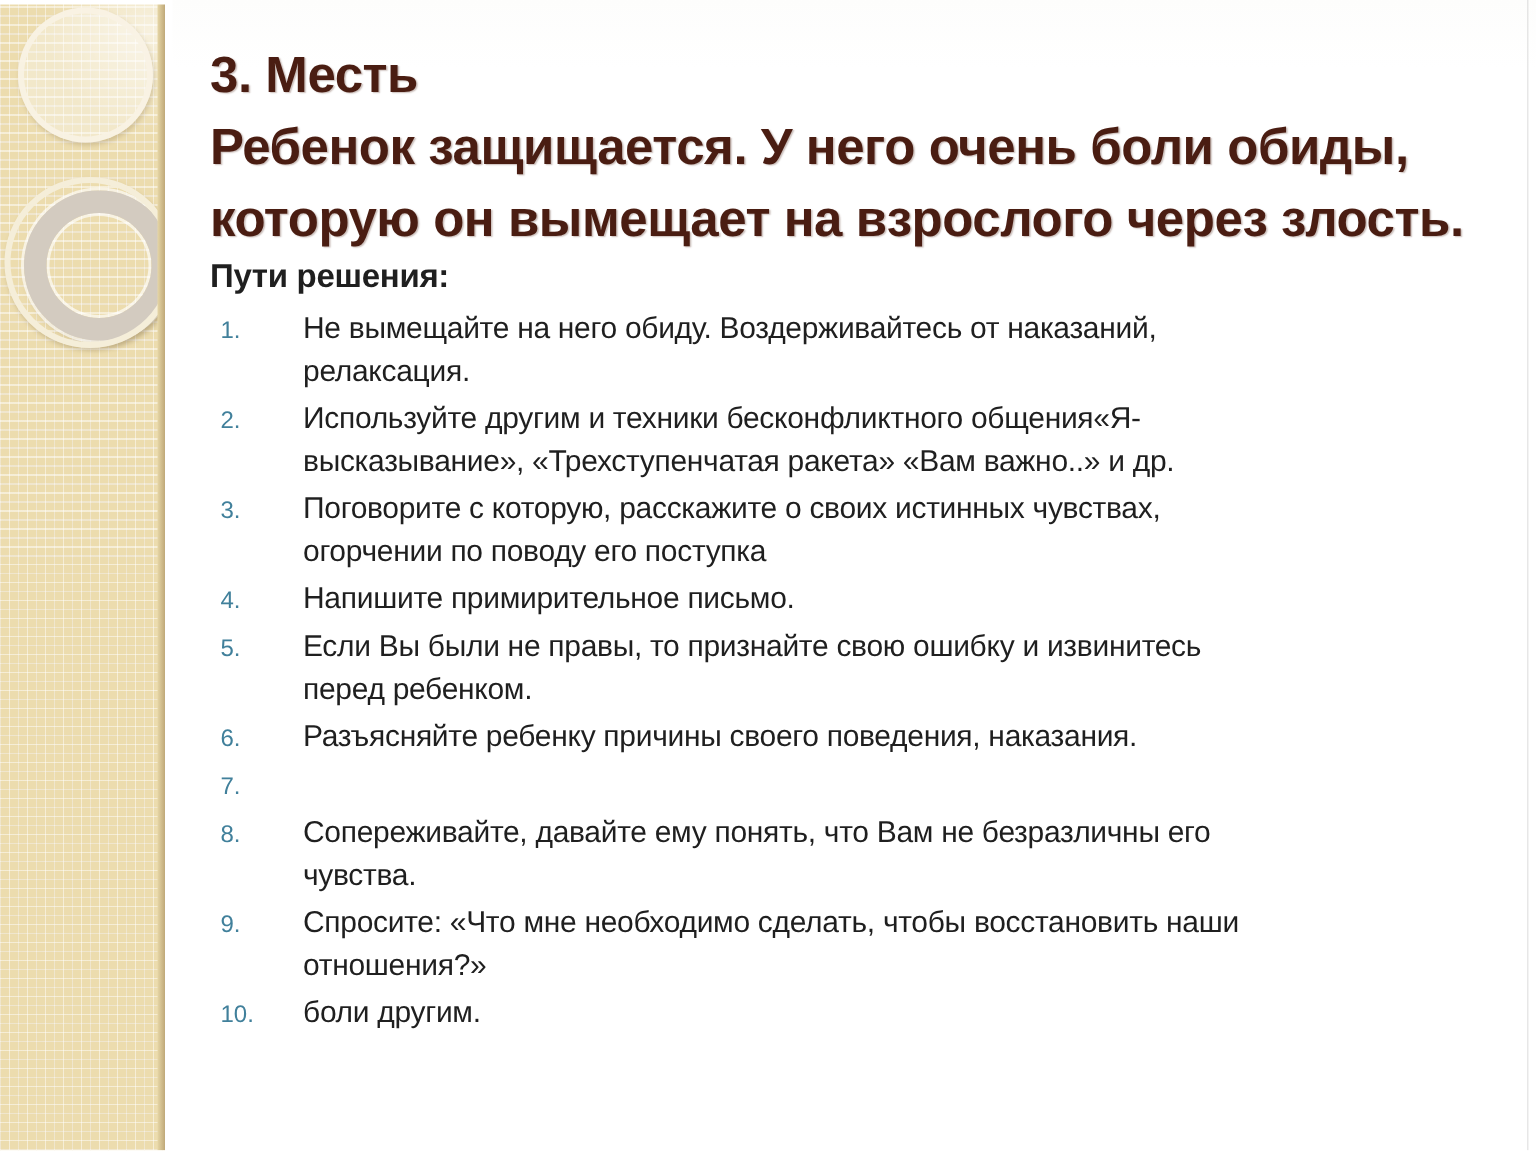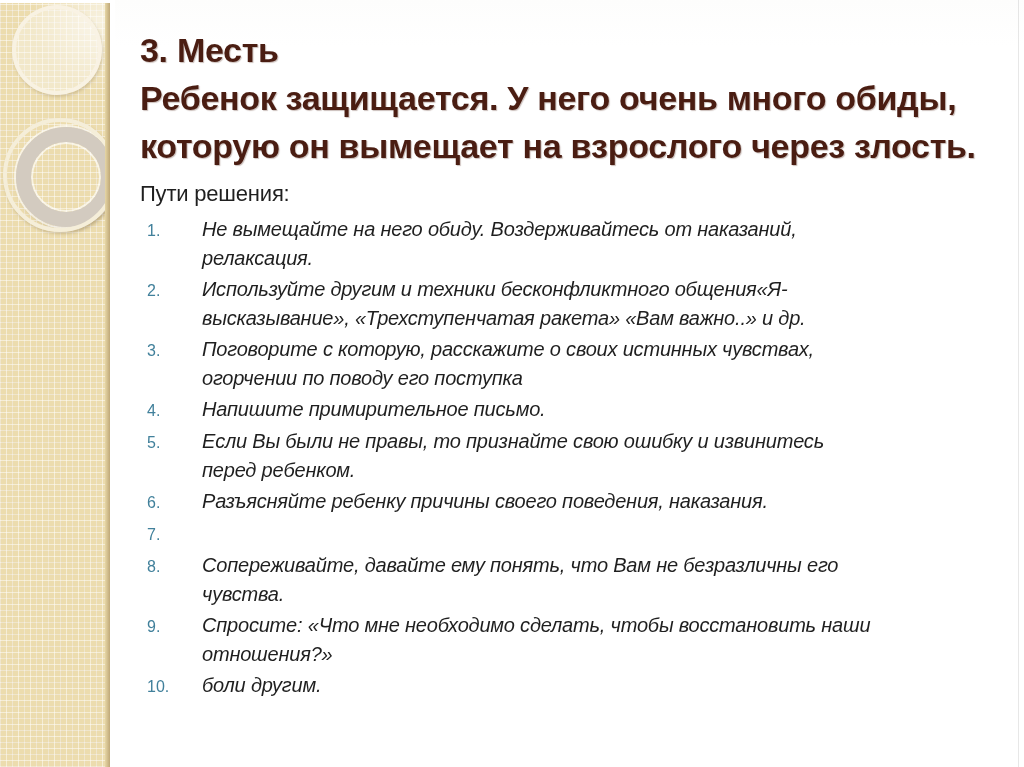--- a/index.html
+++ b/index.html
@@ -64,63 +64,62 @@
   }
   .slide-title{
     color:var(--c-title);
     font-weight:bold;
     font-size:34px;
     line-height:48px;
     letter-spacing:-0.3px;
     text-shadow:1px 1px 1px rgba(80,40,25,0.30);
   }
   .section-heading{
-    margin-top:10px;
     color:var(--c-body);
-    font-weight:normal;
+    font-weight:bold;
     font-size:22px;
     line-height:28px;
     letter-spacing:-0.2px;
   }
   .solution-list{margin-top:7px;}
   .list-item{display:flex;margin-bottom:2px;}
   .item-number{
     flex:0 0 62px;
     color:var(--c-number);
     font-size:16px;
     line-height:29px;
     padding-left:7px;
     padding-top:1px;
   }
   .item-text{
     color:var(--c-body);
     font-size:20px;
     line-height:29px;
     letter-spacing:-0.2px;
   }
-  .item-line{white-space:nowrap;font-style:italic;}
+  .item-line{white-space:nowrap;}
 </style>
 </head>
 <body>
 
 <div class="page">
 
   <div class="sidebar">
     <div class="sidebar-corner-glow"></div>
     <div class="ring ring-top-thin"></div>
     <div class="ring ring-thick"></div>
     <div class="ring ring-mid-thin"></div>
     <div class="sidebar-edge"></div>
     <div class="sidebar-top-strip"></div>
   </div>
 
   <div class="content">
     <div class="slide-title">
       <div>3. Месть</div>
-      <div>Ребенок защищается. У него очень много обиды,</div>
+      <div>Ребенок защищается. У него очень боли обиды,</div>
       <div>которую он вымещает на взрослого через злость.</div>
     </div>
 
     <div class="section-heading">Пути решения:</div>
 
     <div class="solution-list">
         <div class="list-item">
           <div class="item-number">1.</div>
           <div class="item-text">
             <div class="item-line">Не вымещайте на него обиду. Воздерживайтесь от наказаний,</div>

